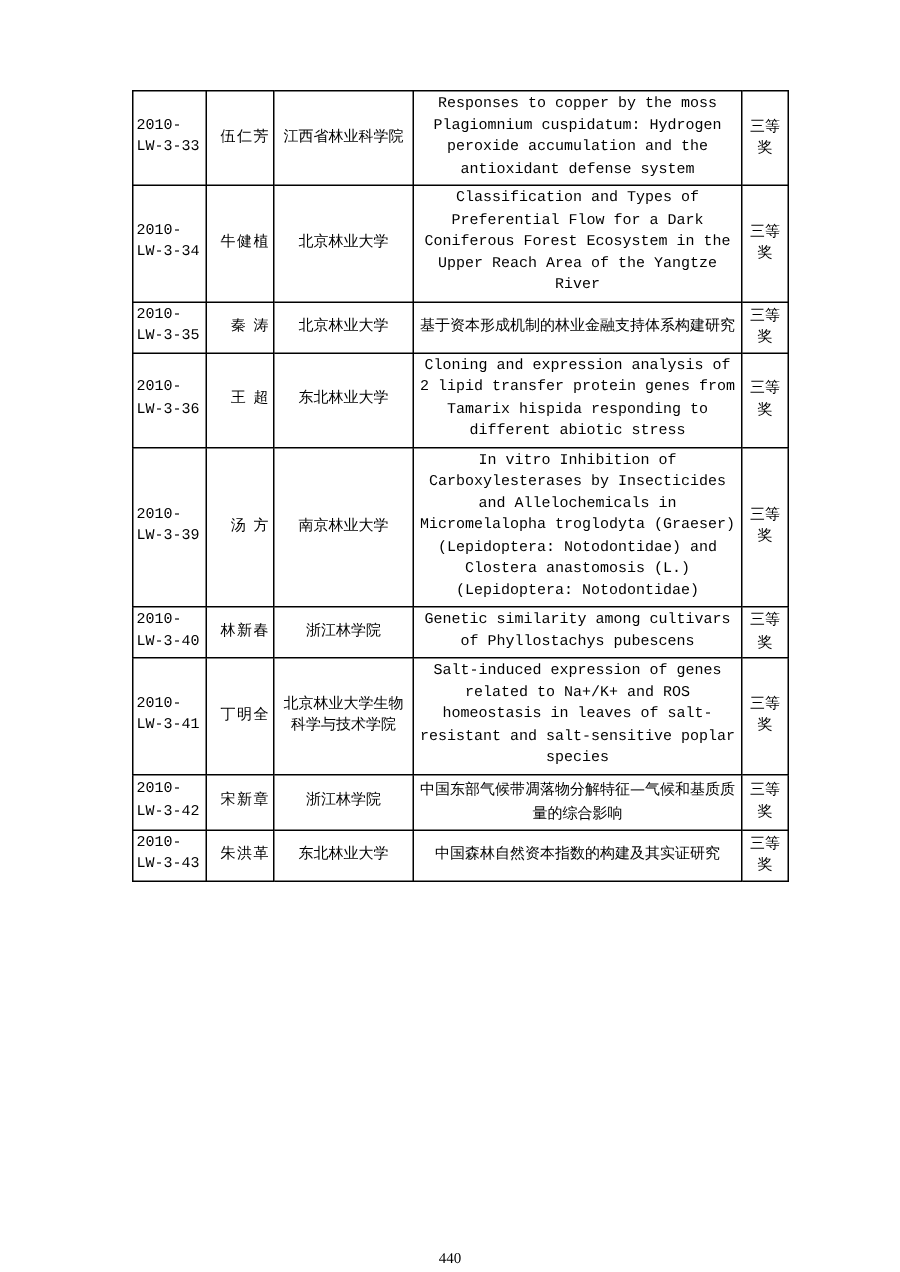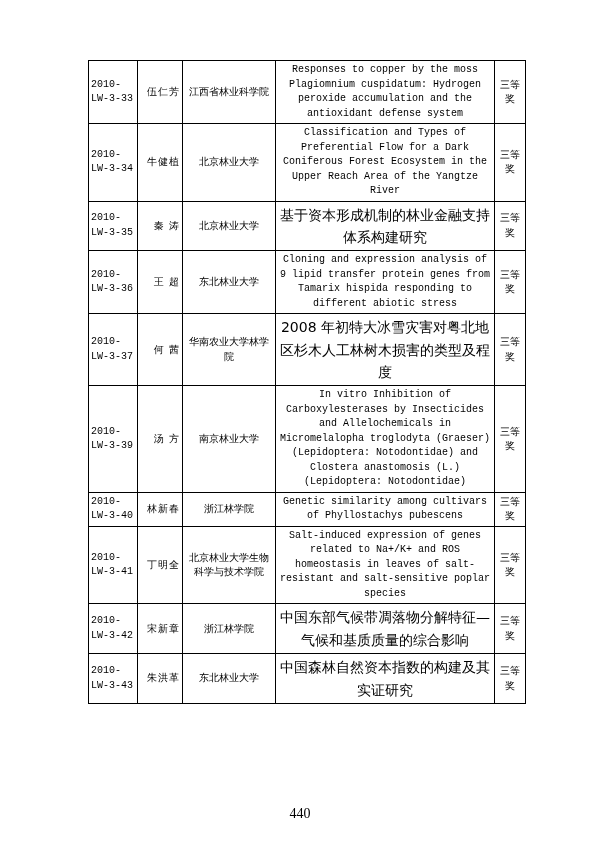--- a/index.html
+++ b/index.html
@@ -62,38 +62,38 @@
   }
   .col-title {
     width: 214px;
     text-align: center;
     font-family: "Liberation Mono", monospace;
     font-size: 8.5px;
     line-height: 1.55;
   }
   .col-title.cjk {
     font-family: "DejaVu Sans", sans-serif;
-    font-size: 14px;
+    font-size: 10px;
     line-height: 1.6;
   }
   .col-award {
     width: 26px;
     text-align: center;
     font-family: Liberation Serif, serif;
     font-size: 8.5px;
     line-height: 1.5;
   }
   .page-number {
     position: absolute;
     left: 0;
-    top: 806px;
+    top: 834px;
     width: 600px;
     text-align: center;
     font-family: "Liberation Serif", serif;
-    font-size: 14px;
+    font-size: 10px;
     color: #000000;
   }
 </style>
 </head>
 <body>
 
 <div class="page">
   <div class="sheet">
     <table class="award-table">
       <tbody>
@@ -119,31 +119,24 @@
           <td class="col-name">秦 涛</td>
           <td class="col-org">北京林业大学</td>
           <td class="col-title cjk">基于资本形成机制的林业金融支持体系构建研究</td>
           <td class="col-award">三等奖</td>
         </tr>
 
         <tr>
           <td class="col-code">2010-LW-3-36</td>
           <td class="col-name">王 超</td>
           <td class="col-org">东北林业大学</td>
-          <td class="col-title">Cloning and expression analysis of 9 lipid transfer protein genes from Tamarix hispida responding to different abiotic stress</td>
+          <td class="col-title">Cloning and expression analysis of 2 lipid transfer protein genes from Tamarix hispida responding to different abiotic stress</td>
           <td class="col-award">三等奖</td>
         </tr>
 
-        <tr>
-          <td class="col-code">2010-LW-3-37</td>
-          <td class="col-name">何 茜</td>
-          <td class="col-org">华南农业大学林学院</td>
-          <td class="col-title cjk">2008 年初特大冰雪灾害对粤北地区杉木人工林树木损害的类型及程度</td>
-          <td class="col-award">三等奖</td>
-        </tr>
 
 
         <tr>
           <td class="col-code">2010-LW-3-39</td>
           <td class="col-name">汤 方</td>
           <td class="col-org">南京林业大学</td>
           <td class="col-title">In vitro Inhibition of Carboxylesterases by Insecticides and Allelochemicals in Micromelalopha troglodyta (Graeser) (Lepidoptera: Notodontidae) and Clostera anastomosis (L.) (Lepidoptera: Notodontidae)</td>
           <td class="col-award">三等奖</td>
         </tr>
 

